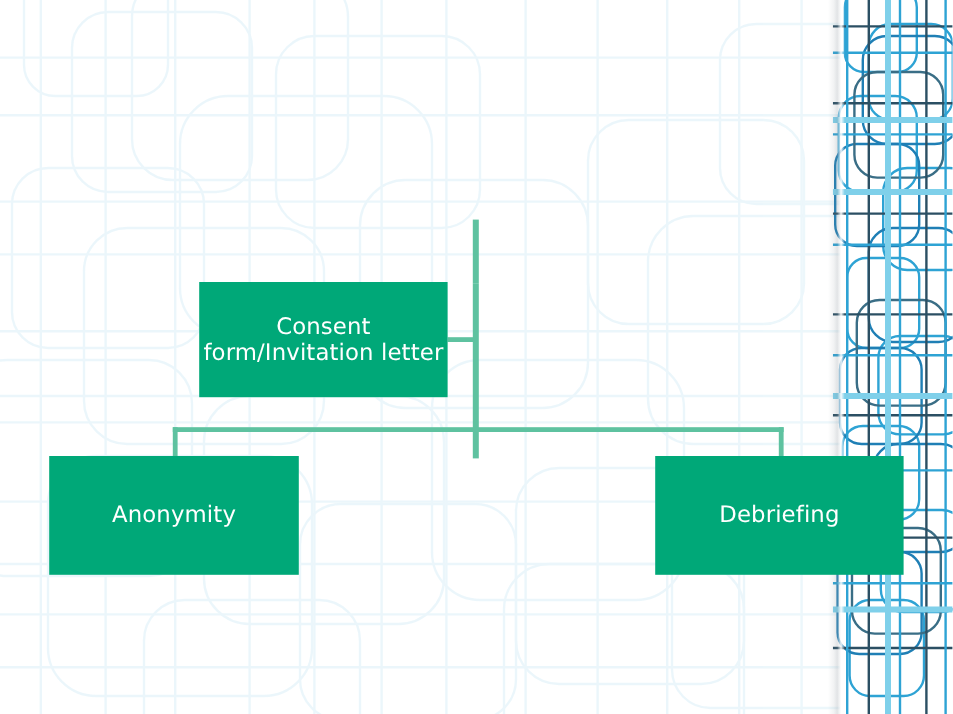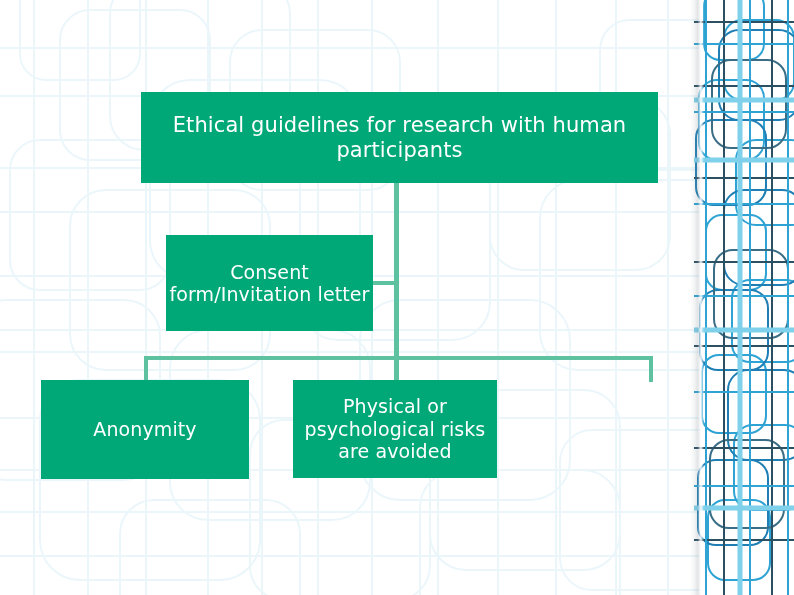--- a/index.html
+++ b/index.html
@@ -237,30 +237,27 @@
   <div class="connector" style="left:394px; top:236px; width:5px; height:146px;"></div>
 
   <div class="connector" style="left:373px; top:281px; width:22px; height:4px;"></div>
 
   <div class="connector" style="left:144px; top:356px; width:509px; height:4px;"></div>
 
   <div class="connector" style="left:144px; top:356px; width:4px; height:26px;"></div>
 
   <div class="connector" style="left:649px; top:356px; width:4px; height:26px;"></div>
 
-  <div class="node" id="node-title">
-    <span>Ethical guidelines for research with human participants</span>
-  </div>
 
   <div class="node" id="node-anonymity">
     <span>Anonymity</span>
   </div>
 
   <div class="node" id="node-consent">
     <span>Consent form/Invitation letter</span>
   </div>
 
-  <div class="node" id="node-risks">
-    <span>Physical or psychological risks are avoided</span>
+
+  <div class="node" id="node-debriefing">
+    <span>Debriefing</span>
   </div>
 
-
 </div>
 
 </body></html>

